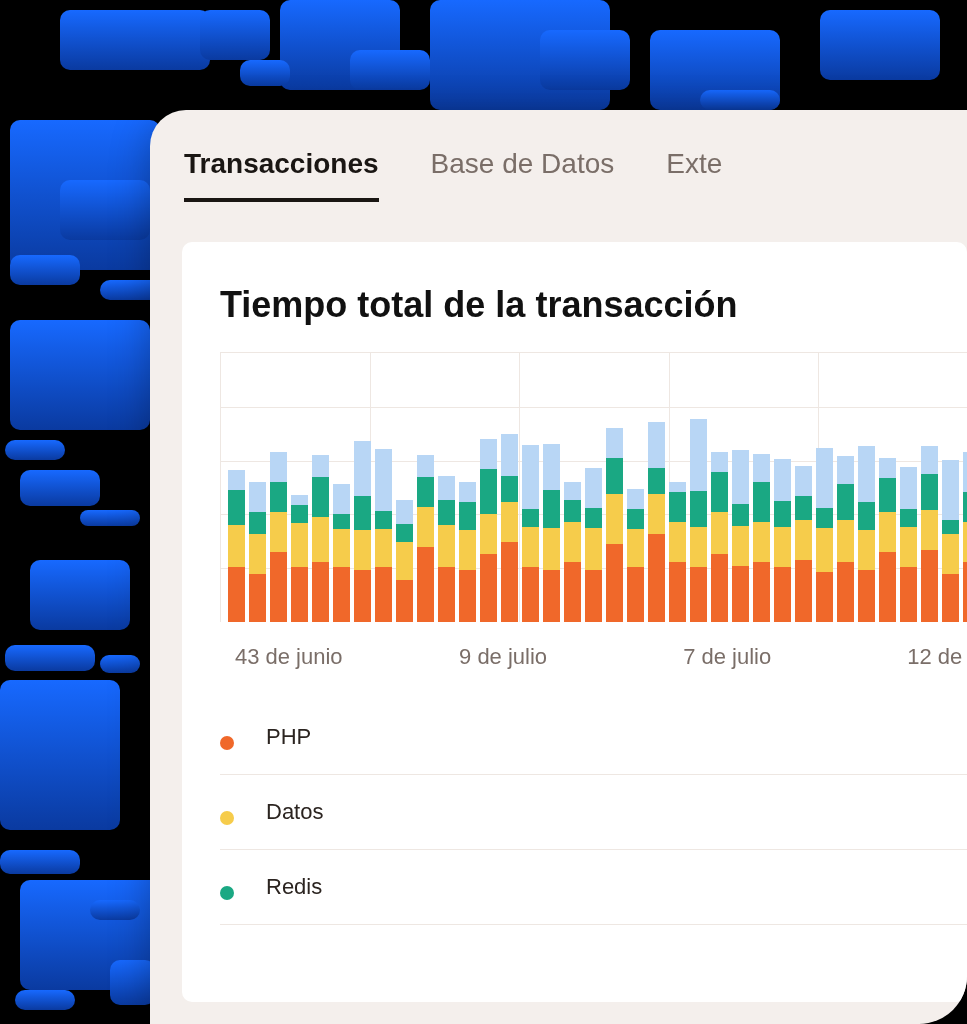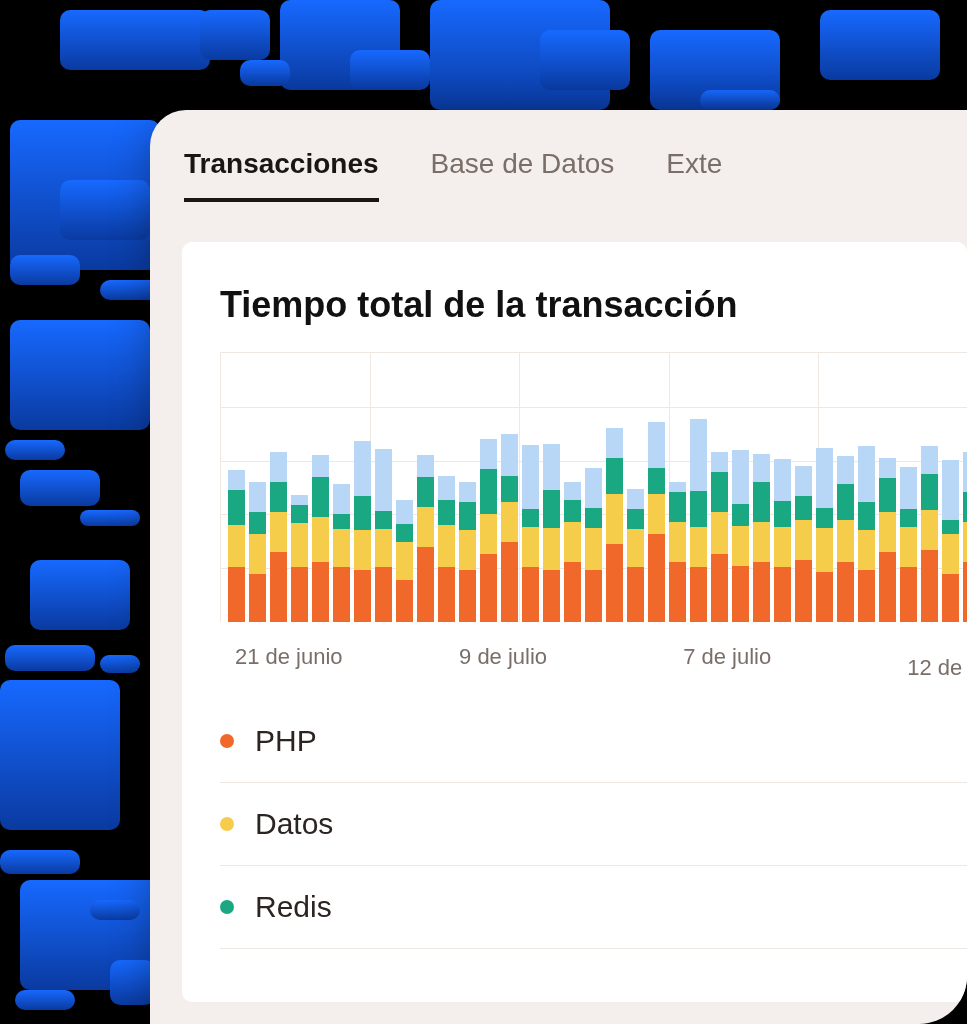--- a/index.html
+++ b/index.html
@@ -99,24 +99,24 @@
     .xaxis {
       position: absolute;
       left: 0; right: 0; bottom: 0;
       height: 50px;
       font-size: 22px;
       color: #7a6e68;
     }
     .xlabel { position: absolute; top: 12px; white-space: nowrap; }
     .legend { margin-top: 18px; }
     .legend-row {
-      display:flex; align-items:center; gap:21px;
+      display:flex; align-items:flex-end; gap:32px;
       padding: 24px 0;
       border-bottom: 1px solid #eee7e2;
-      font-size: 30px;
+      font-size: 22px;
       color: #2b2420;
     }
     .dot { width:14px; height:14px; border-radius:50%; }
   </style>
 </head>
 <body>
 
 <div class="outer">
   <div class="bg-squares" id="bg">
       <div class="sq" style="left: 60px; top: 10px; width: 150px; height: 60px;"></div>
@@ -382,24 +382,24 @@
               <div class="seg" style="height: 60px; background: rgb(184, 214, 245);"></div>
             </div>
             <div class="barcol">
               <div class="seg" style="height: 60px; background: rgb(240, 104, 42);"></div>
               <div class="seg" style="height: 40px; background: rgb(246, 204, 75);"></div>
               <div class="seg" style="height: 30px; background: rgb(26, 168, 131);"></div>
               <div class="seg" style="height: 40px; background: rgb(184, 214, 245);"></div>
             </div>
           </div>
         <div class="xaxis" id="xaxis">
-            <div class="xlabel" style="left: 2%;">21 de junio</div>
+            <div class="xlabel" style="left: 2%;">43 de junio</div>
             <div class="xlabel" style="left: 32%;">9 de julio</div>
             <div class="xlabel" style="left: 62%;">7 de julio</div>
-            <div class="xlabel" style="left: 92%; margin-top: 11px;">12 de</div>
+            <div class="xlabel" style="left: 92%;">12 de</div>
           </div>
       </div>
 
       <div class="legend" id="legend">
           <div class="legend-row">
             <span class="dot" style="background: rgb(240, 104, 42);"></span>
             <span>PHP</span>
           </div>
           <div class="legend-row">
             <span class="dot" style="background: rgb(246, 204, 75);"></span>

